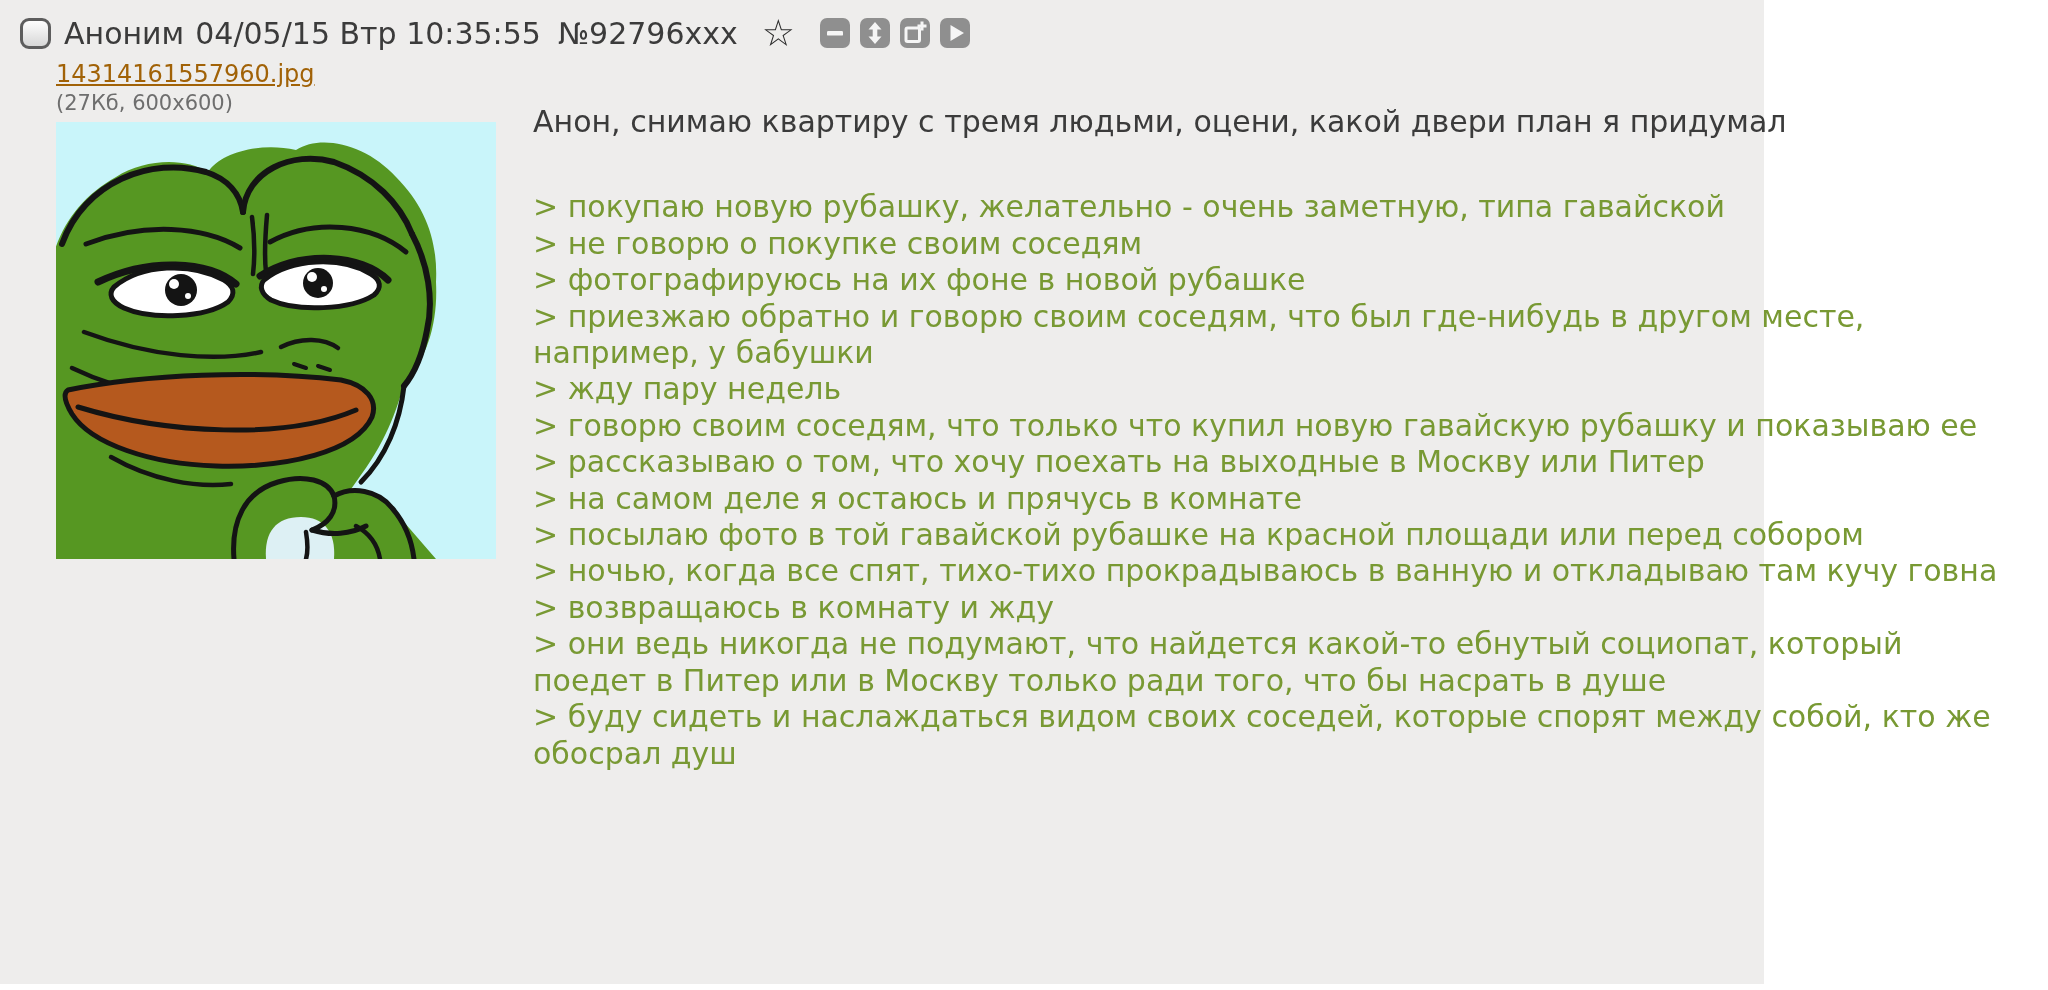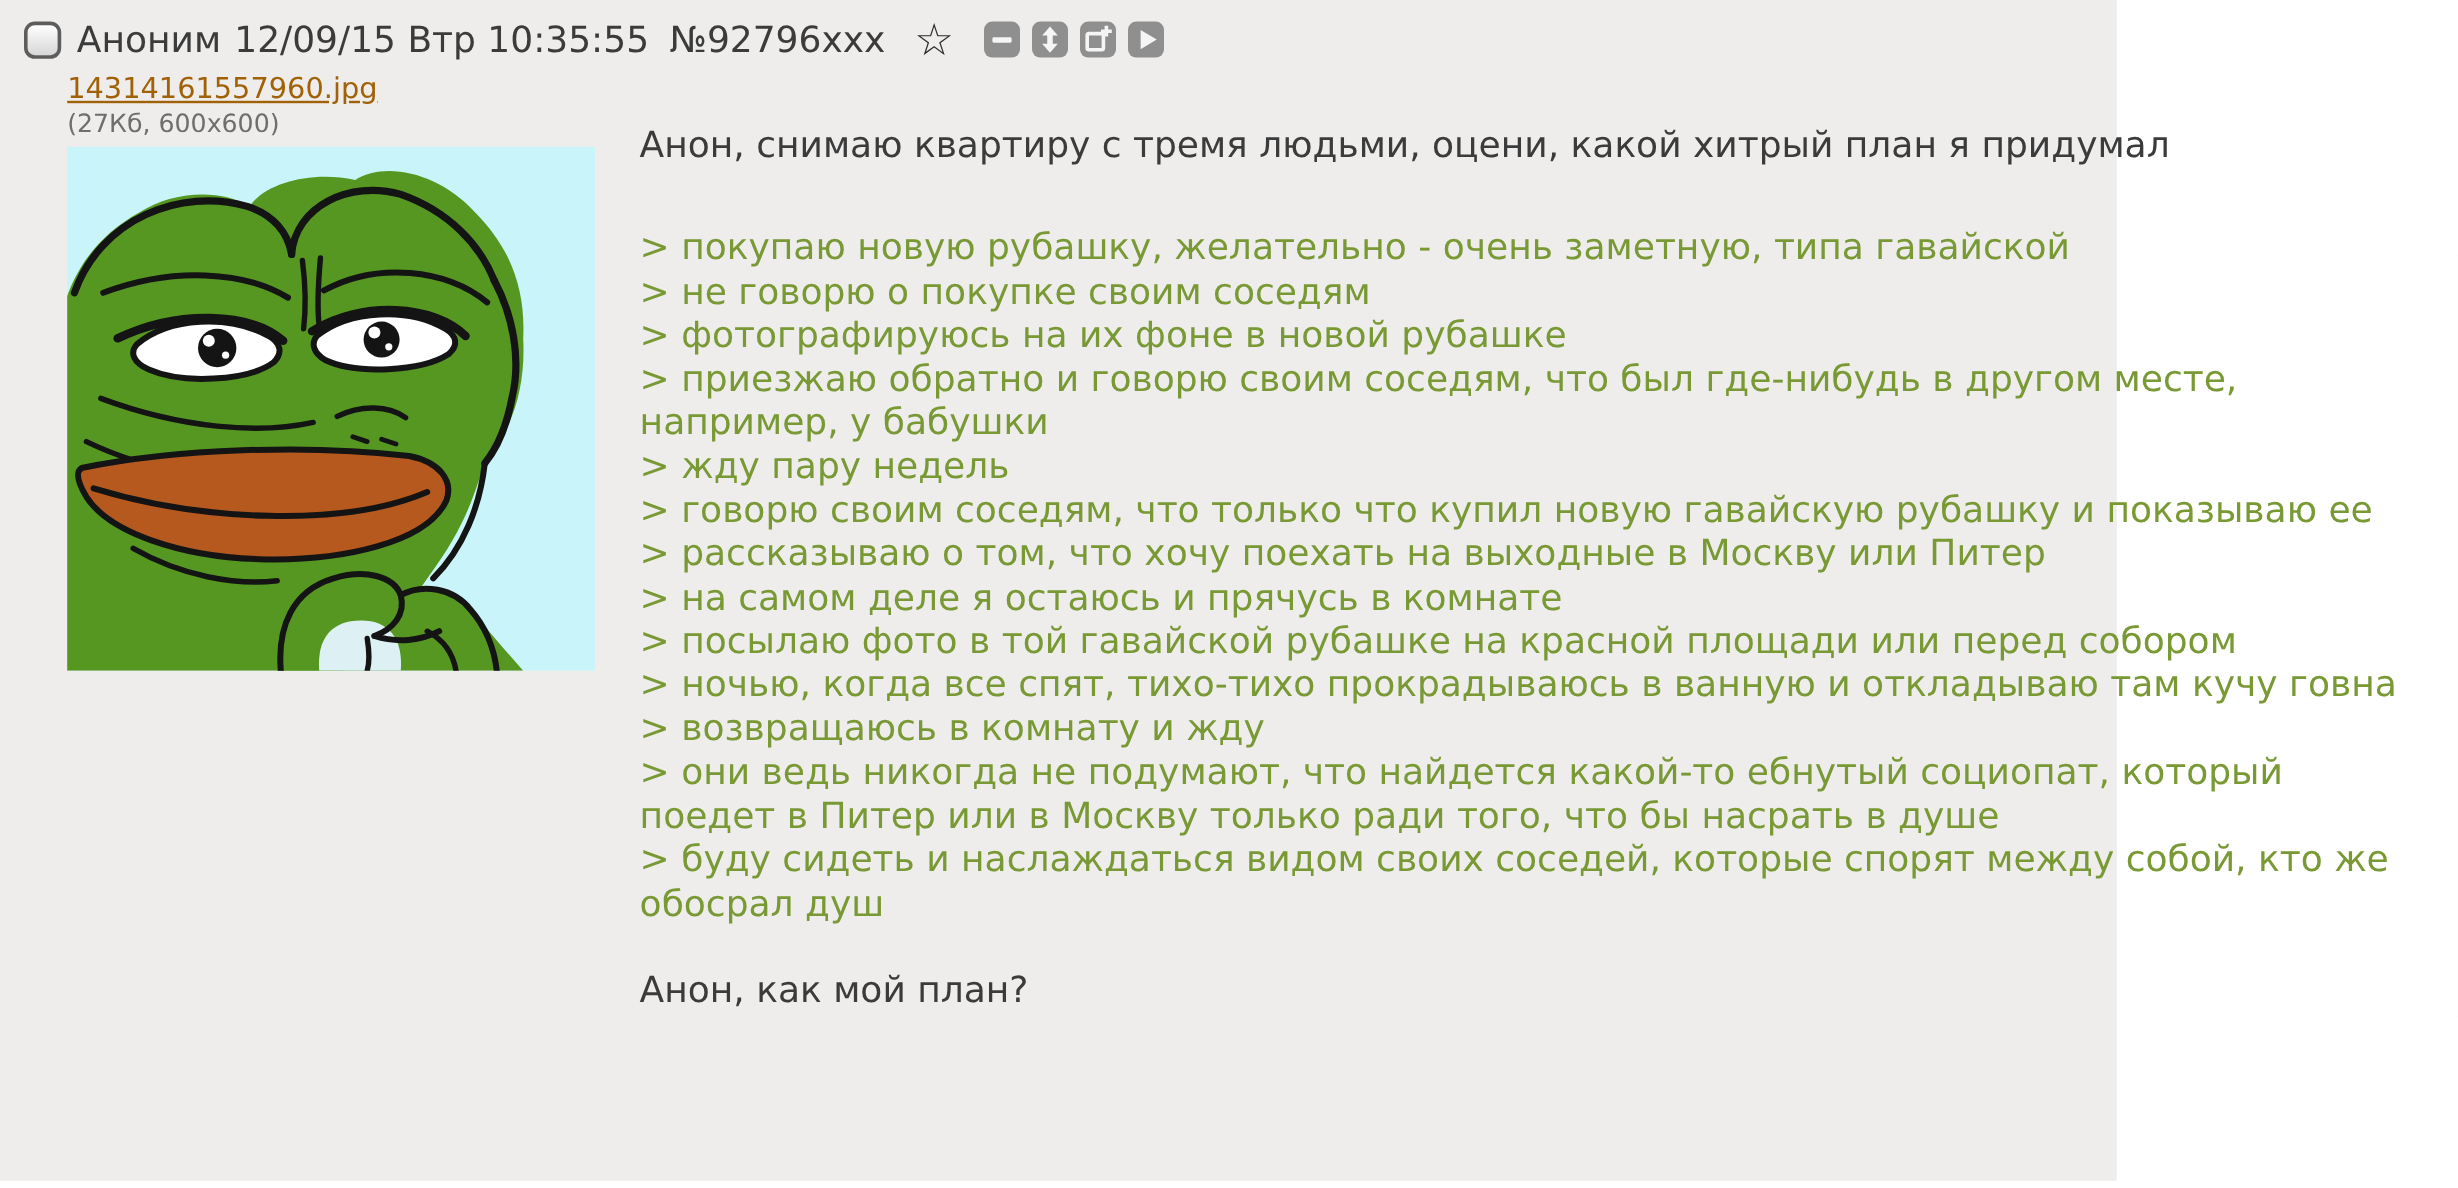--- a/index.html
+++ b/index.html
@@ -36,21 +36,21 @@
   .question { margin: 36px 0 0 0; }
 </style>
 </head>
 <body>
 
 <div class="page">
 
   <div class="post-header">
     <span class="checkbox"></span>
     <span class="hdr-text poster-name">Аноним</span>
-    <span class="hdr-text post-date">12/09/15 Втр 10:35:55</span>
+    <span class="hdr-text post-date">04/05/15 Втр 10:35:55</span>
     <span class="hdr-text post-number">№92796xxx</span>
     <span class="star">☆</span>
 
     <span class="hbtn">
       <svg width="30" height="30" viewBox="0 0 30 30">
         <rect x="7" y="13" width="16" height="4.6" rx="1.2" fill="#f5f5f5"></rect>
       </svg>
     </span>
     <span class="hbtn">
       <svg width="30" height="30" viewBox="0 0 30 30">
@@ -125,32 +125,31 @@
         <path d="M 278 374 C 282 390 272 402 256 408" fill="none" stroke="#141414" stroke-width="5" stroke-linecap="round"></path>
         <path d="M 278 374 C 296 364 322 368 336 386 C 350 402 356 420 358 437" fill="none" stroke="#141414" stroke-width="5" stroke-linecap="round"></path>
         <path d="M 256 408 C 275 414 295 412 310 404" fill="none" stroke="#141414" stroke-width="5" stroke-linecap="round"></path>
         <path d="M 300 404 C 315 412 322 425 324 437" fill="none" stroke="#141414" stroke-width="4.5" stroke-linecap="round"></path>
         <path d="M 250 410 C 252 422 252 430 250 437" fill="none" stroke="#141414" stroke-width="4.5" stroke-linecap="round"></path>
       </svg>
     </div>
   </div>
 
   <div class="post-body">
-    <p class="intro">Анон, снимаю квартиру с тремя людьми, оцени, какой хитрый план я придумал</p>
+    <p class="intro">Анон, снимаю квартиру с тремя людьми, оцени, какой двери план я придумал</p>
     <div class="greens">
         <div class="gline">&gt; покупаю новую рубашку, желательно - очень заметную, типа гавайской</div>
         <div class="gline">&gt; не говорю о покупке своим соседям</div>
         <div class="gline">&gt; фотографируюсь на их фоне в новой рубашке</div>
         <div class="gline">&gt; приезжаю обратно и говорю своим соседям, что был где-нибудь в другом месте, например, у бабушки</div>
         <div class="gline">&gt; жду пару недель</div>
         <div class="gline">&gt; говорю своим соседям, что только что купил новую гавайскую рубашку и показываю ее</div>
         <div class="gline">&gt; рассказываю о том, что хочу поехать на выходные в Москву или Питер</div>
         <div class="gline">&gt; на самом деле я остаюсь и прячусь в комнате</div>
         <div class="gline">&gt; посылаю фото в той гавайской рубашке на красной площади или перед собором</div>
         <div class="gline">&gt; ночью, когда все спят, тихо-тихо прокрадываюсь в ванную и откладываю там кучу говна</div>
         <div class="gline">&gt; возвращаюсь в комнату и жду</div>
         <div class="gline">&gt; они ведь никогда не подумают, что найдется какой-то ебнутый социопат, который поедет в Питер или в Москву только ради того, что бы насрать в душе</div>
         <div class="gline">&gt; буду сидеть и наслаждаться видом своих соседей, которые спорят между собой, кто же обосрал душ</div>
       </div>
-    <p class="question">Анон, как мой план?</p>
   </div>
 
 </div>
 
 </body></html>

